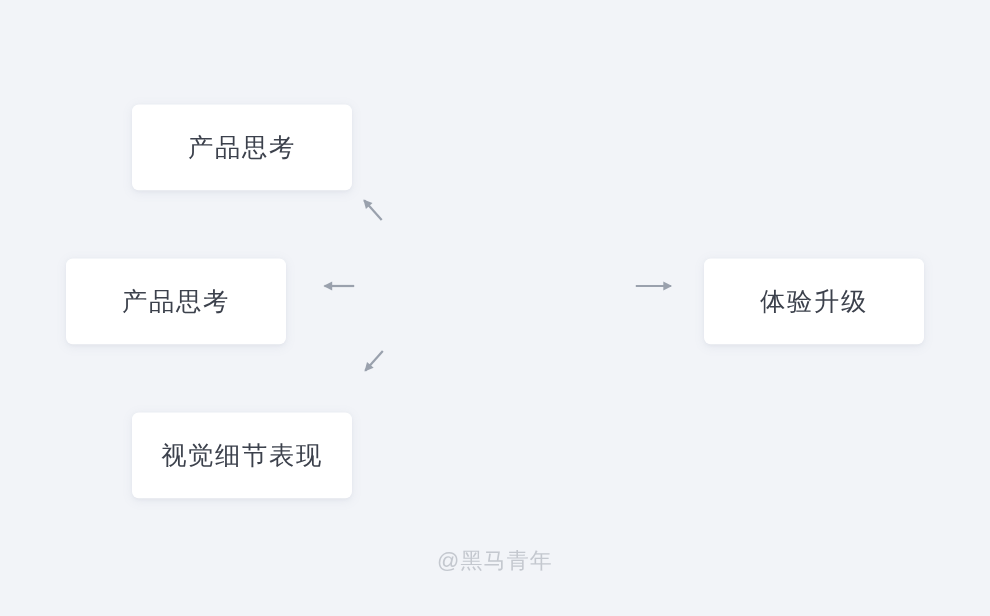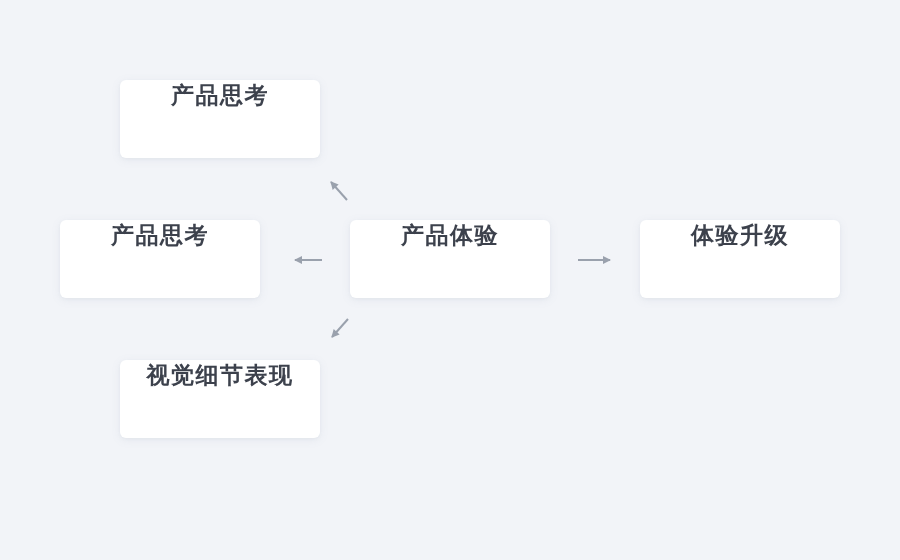--- a/index.html
+++ b/index.html
@@ -16,26 +16,28 @@
     overflow: hidden;
   }
   .node {
     position: absolute;
     width: 200px;
     height: 78px;
     background: #ffffff;
     border-radius: 6px;
     box-shadow: 0 2px 10px rgba(120, 130, 155, 0.10), 0 1px 3px rgba(120, 130, 155, 0.06);
     display: flex;
+    align-items: center;
     justify-content: center;
     font-size: 23px;
-    font-weight: 700;
+    font-weight: 400;
     letter-spacing: 1.5px;
     color: #3c414c;
     box-sizing: border-box;
+    margin-top: 15px;
   }
   .node-top    { left: 120px; top: 80px;  }
   .node-left   { left: 60px;  top: 220px; }
   .node-center { left: 350px; top: 220px; }
   .node-right  { left: 640px; top: 220px; }
   .node-bottom { left: 120px; top: 360px; }
   .connectors {
     position: absolute;
     left: 0;
     top: 0;
@@ -73,26 +75,24 @@
   </svg>
 
   <div class="node node-top">
     <span>产品思考</span>
   </div>
 
   <div class="node node-left">
     <span>产品思考</span>
   </div>
 
-  <div class="node node-center">
-    <span>产品体验</span>
-  </div>
 
   <div class="node node-right">
     <span>体验升级</span>
   </div>
 
   <div class="node node-bottom">
     <span>视觉细节表现</span>
   </div>
 
+  <div class="watermark">@黑马青年</div>
 
 </div>
 
 </body></html>

